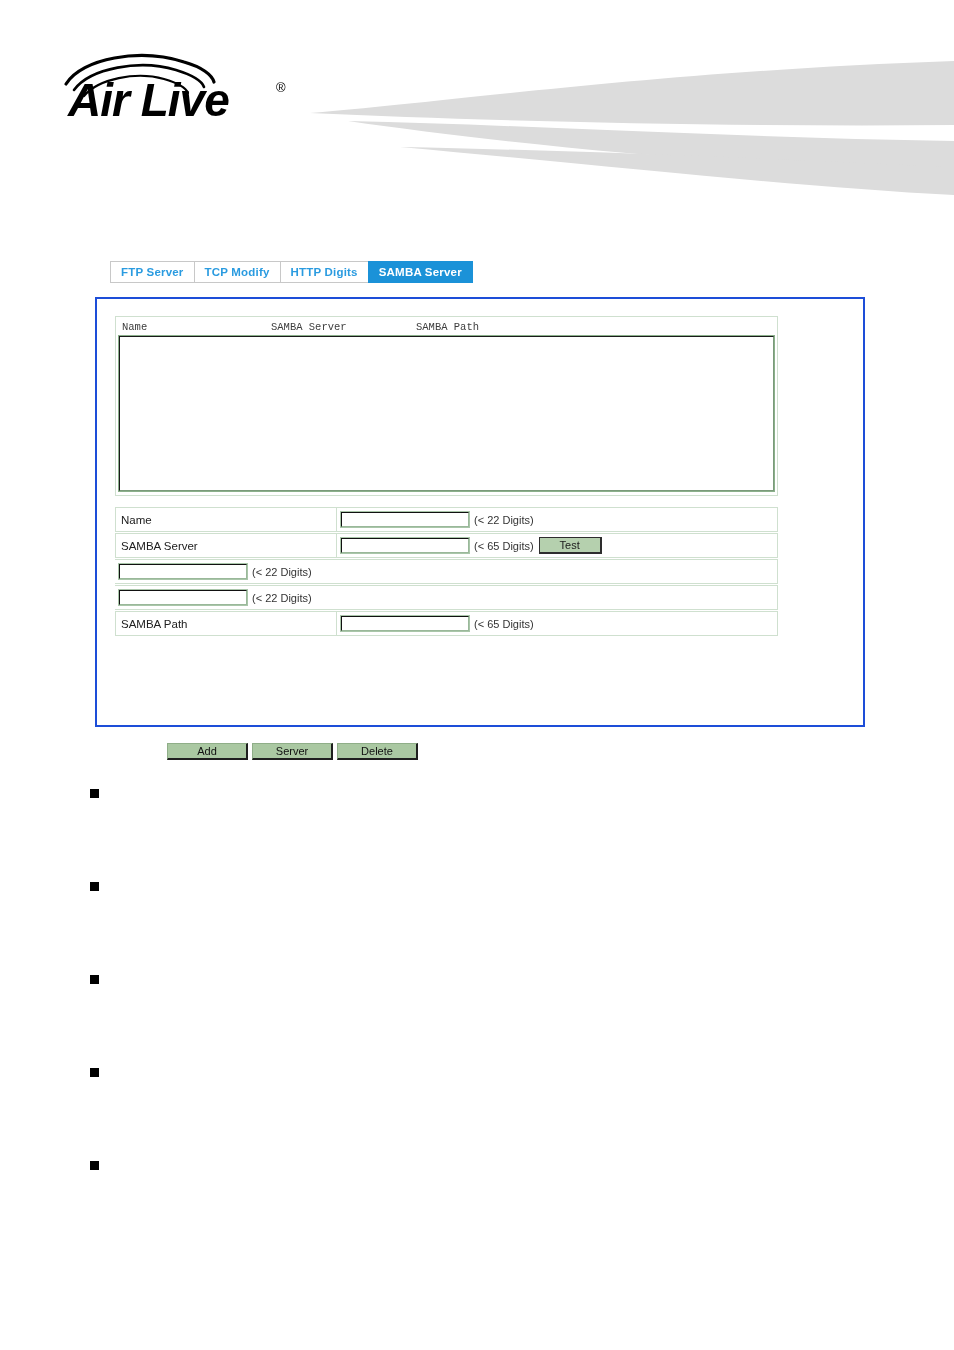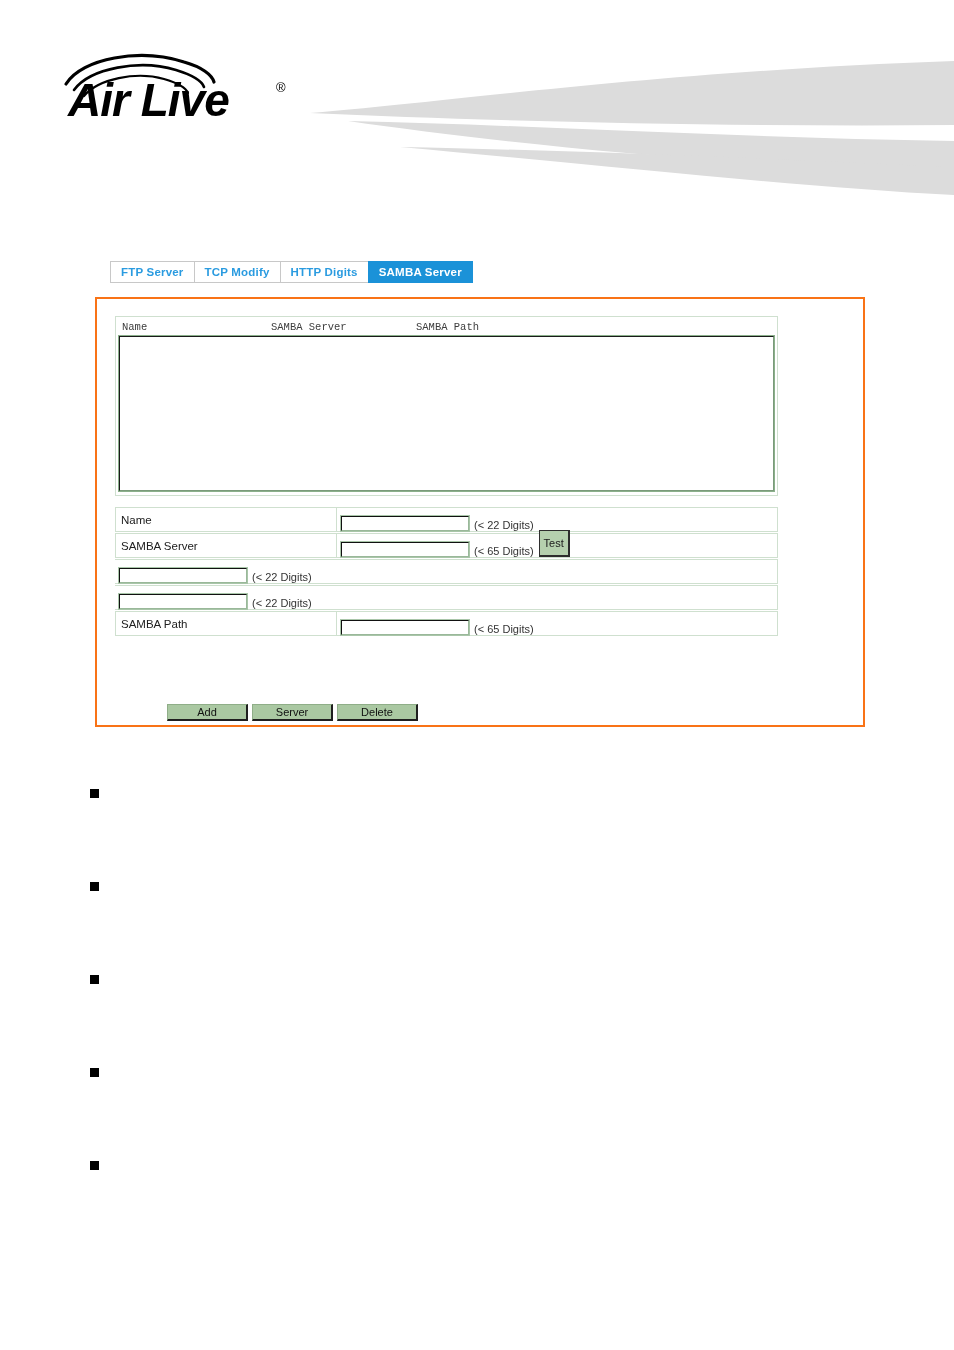--- a/index.html
+++ b/index.html
@@ -65,21 +65,21 @@
     color: #ffffff;
     border-color: #1b92d8;
   }
 
   
   #settings-panel {
     position: absolute;
     left: 95px; top: 297px;
     width: 770px;
     height: 430px;
-    border: 2px solid #f97316;
+    border: 2px solid #1d4ed8;
     background: #ffffff;
     box-sizing: border-box;
   }
 
   
   #server-list-region {
     position: absolute;
     left: 18px; top: 17px;
     width: 663px;
     border: 1px solid #cfe0cf;
@@ -141,21 +141,21 @@
     color: #202020;
     background: #ffffff;
     white-space: nowrap;
   }
   .form-field-cell {
     flex: 1;
     box-sizing: border-box;
     border: 1px solid #cfe0cf;
     border-left: none;
     display: flex;
-    align-items: flex-end;
+    align-items: center;
     padding-left: 4px;
     background: #ffffff;
     gap: 5px;
   }
   .text-input {
     width: 128px;
     height: 15px;
     box-sizing: border-box;
     background: #ffffff;
     border: 1px solid #ffffff;
@@ -174,31 +174,31 @@
     white-space: nowrap;
   }
   .mini-button {
     font-size: 11px;
     font-family: "Liberation Sans", sans-serif;
     color: #1b1b1b;
     background: #b5d0ae;
     border: 1px solid #2d2d2d;
     border-right-width: 2px;
     border-bottom-width: 2px;
-    padding: 0px 4px;
+    padding: 0px 20px;
     line-height: 14px;
-    height: 27px;
+    height: 17px;
     box-sizing: border-box;
     cursor: pointer;
   }
 
   
   #action-buttons {
     position: absolute;
-    left: 167px; top: 704px;
+    left: 167px; top: 743px;
     display: flex;
     gap: 4px;
   }
   .action-button {
     width: 81px;
     height: 17px;
     box-sizing: border-box;
     background: #aac8a2;
     border: 1px solid #8fae88;
     border-right: 2px solid #1f1f1f;

